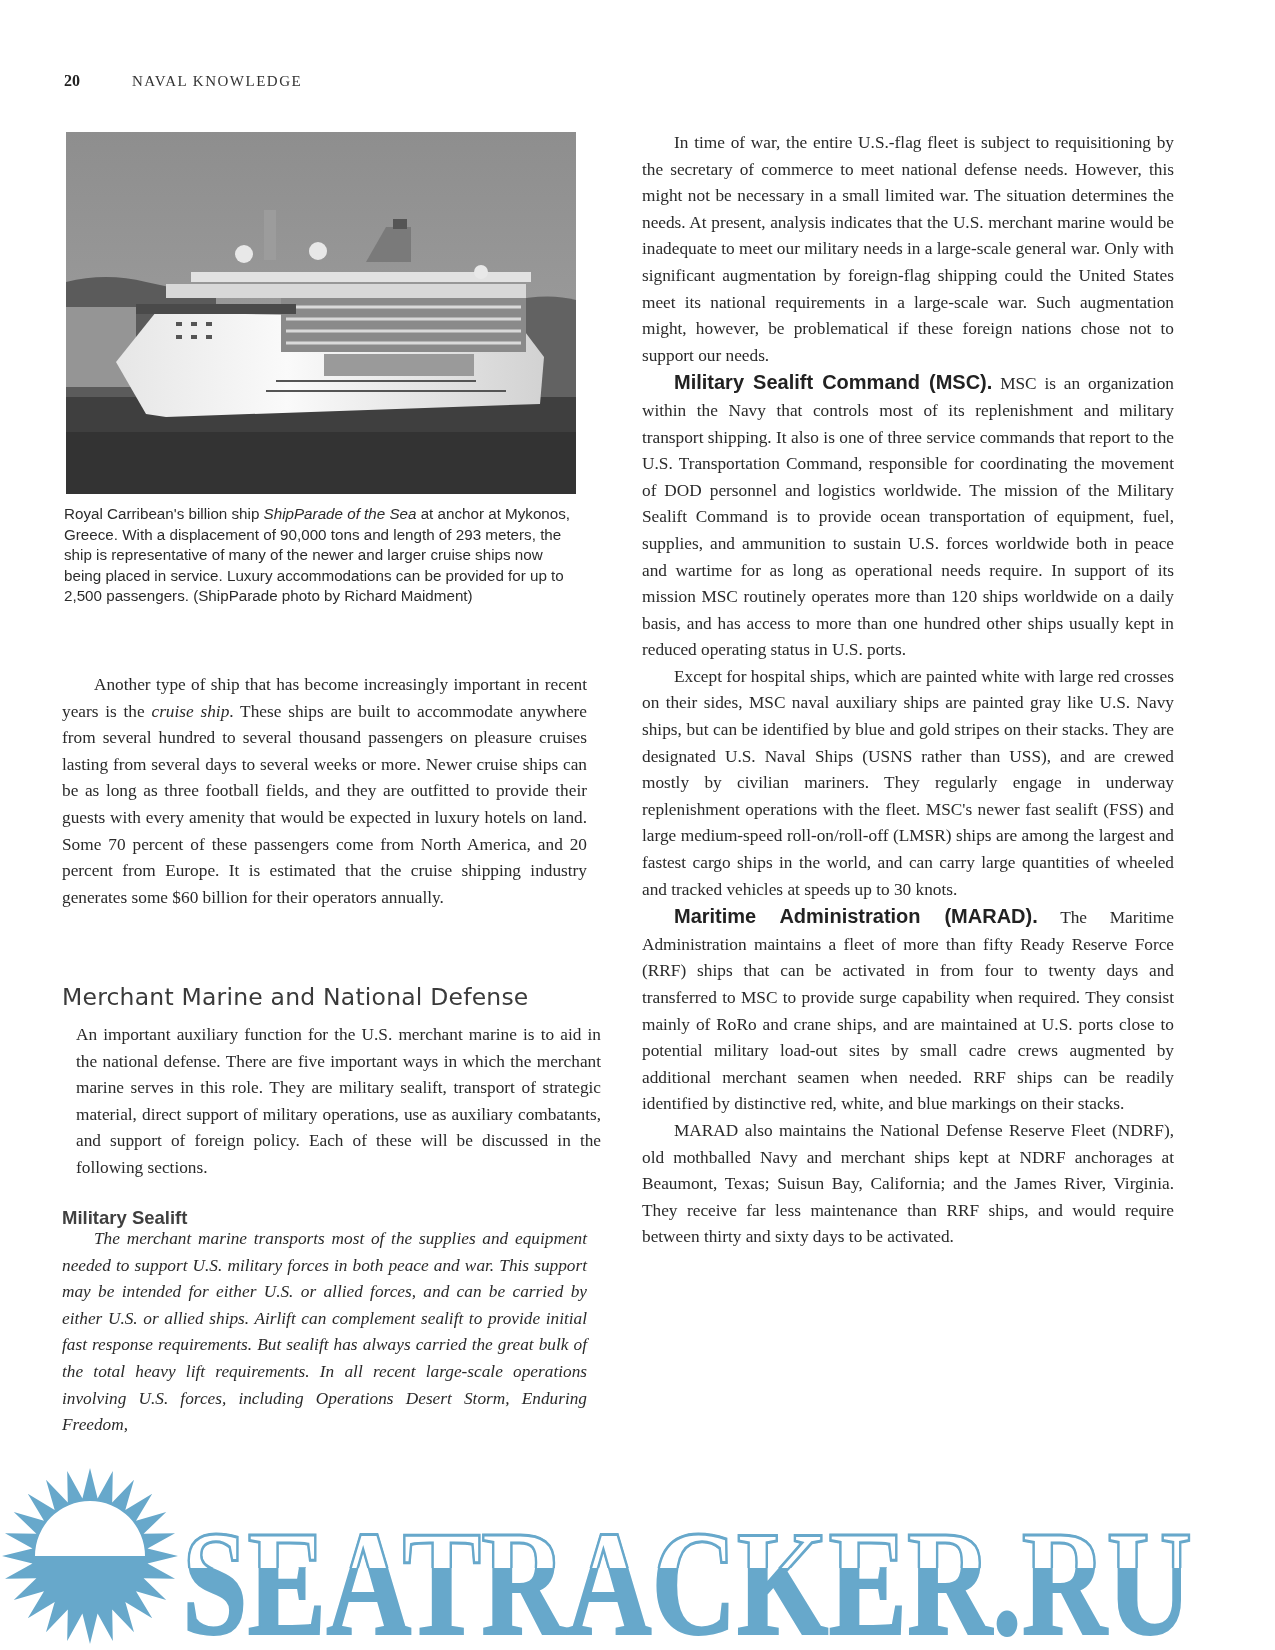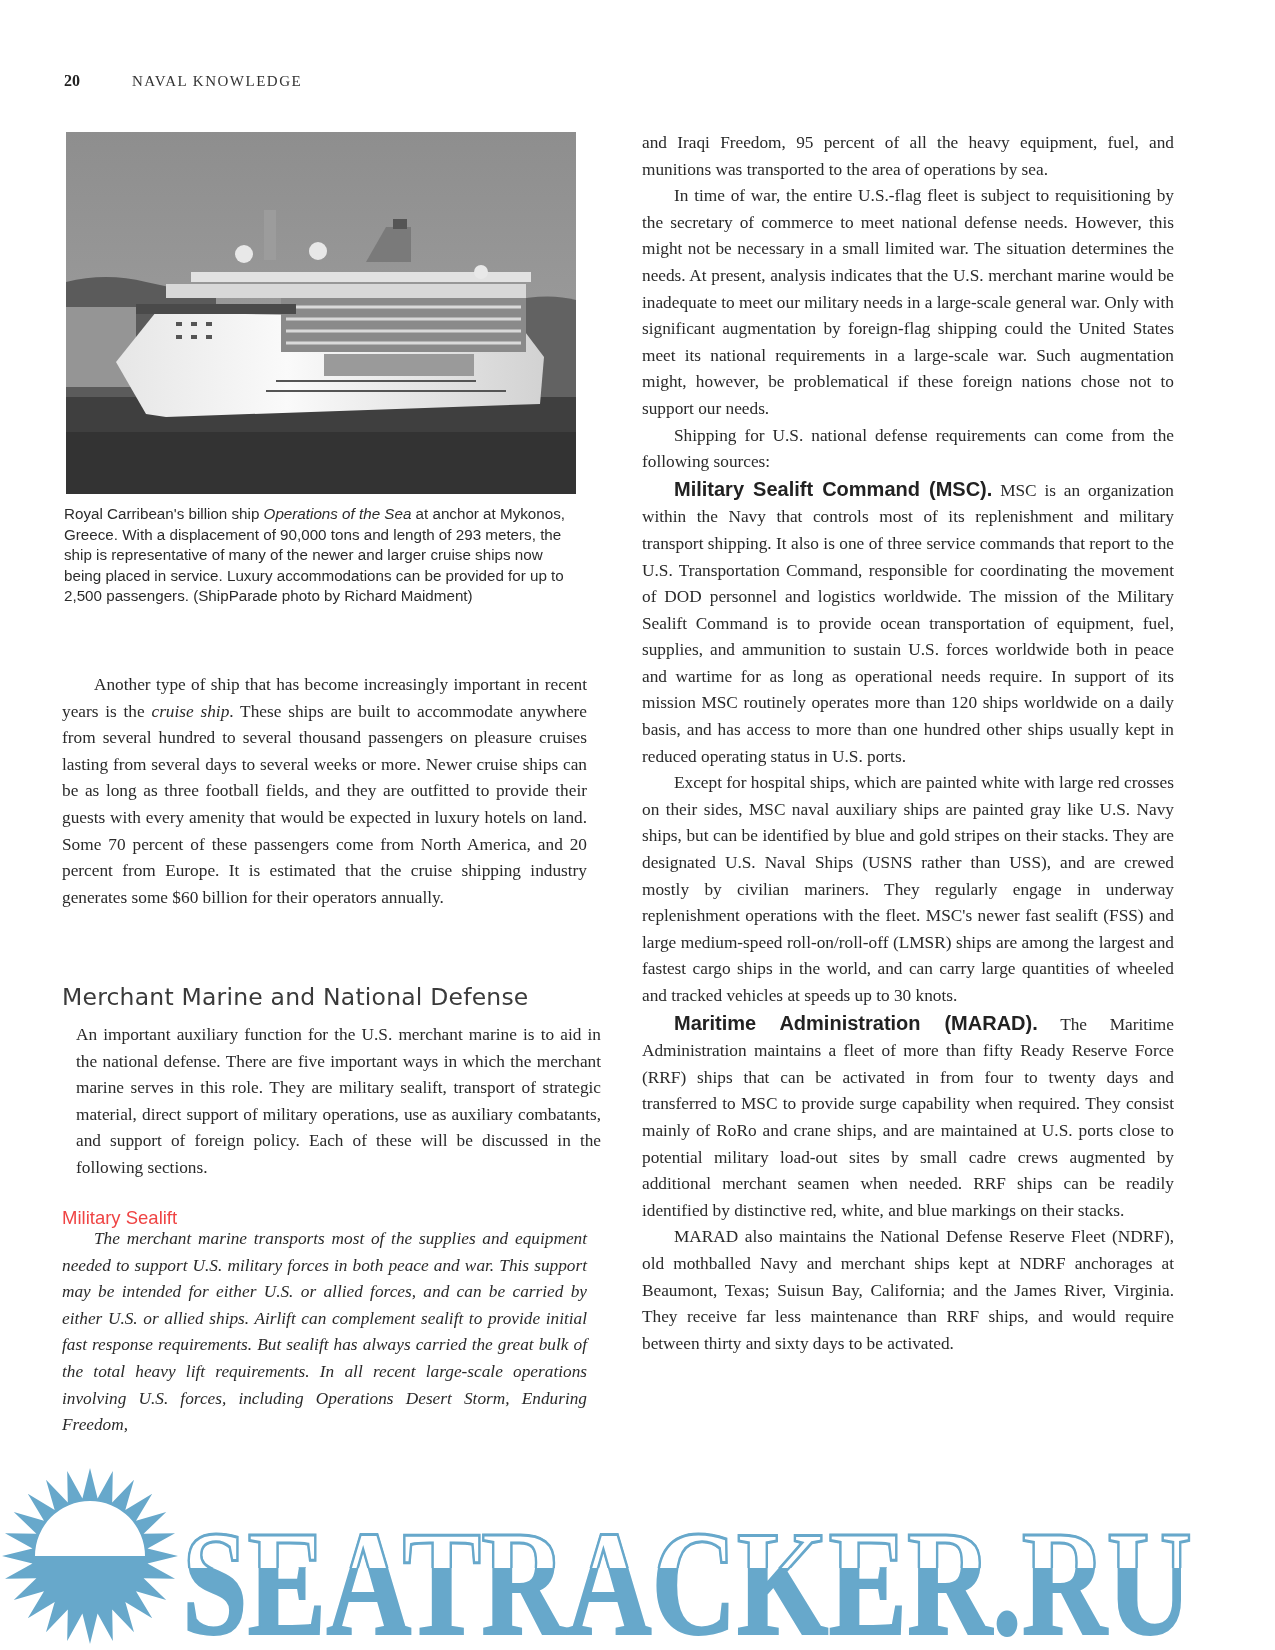--- a/index.html
+++ b/index.html
@@ -20,21 +20,21 @@
   .col-left-a { left: 62px; top: 672px; }
   .col-left-b { left: 76px; top: 1022px; }
   .col-left-c { left: 62px; top: 1226px; font-style: italic; }
   .col-right { left: 642px; top: 130px; width: 532px; }
   .h2 {
     position: absolute; left: 62px; top: 983px; font-family: "DejaVu Sans", "Liberation Sans", sans-serif;
     font-size: 23.5px; color: #3a3a3a; font-weight: 500; letter-spacing: 0.2px;
   }
   .h3 {
     position: absolute; left: 62px; top: 1207px; font-family: "Liberation Sans", "DejaVu Sans", sans-serif;
-    font-weight: normal; font-size: 18.5px; color: #ef4444; text-align: center;
+    font-weight: bold; font-size: 18.5px; color: #404040; text-align: center;
   }
   .runin { font-family: "Liberation Sans", "DejaVu Sans", sans-serif; font-weight: bold; font-size: 20px; letter-spacing: 0; color: #222; }
   .watermark { position: absolute; left: 0; top: 1468px; width: 1275px; height: 182px; }
 </style>
 </head>
 <body>
 
 <div class="running-head">
   <span class="pnum">20</span><span>NAVAL KNOWLEDGE</span>
 </div>
@@ -83,43 +83,41 @@
       <rect x="110" y="203" width="6" height="4"></rect>
         <rect x="125" y="203" width="6" height="4"></rect>
         <rect x="140" y="203" width="6" height="4"></rect>
       <rect x="210" y="248" width="200" height="2"></rect>
         <rect x="200" y="258" width="240" height="2"></rect>
     </g>
   </svg>
 </div>
 
 <div class="caption">
-  <span>Royal Carribean's billion ship </span><i>Operations of the Sea</i><span> at anchor at Mykonos, Greece. With a displacement of 90,000 tons and length of 293 meters, the ship is representative of many of the newer and larger cruise ships now being placed in service. Luxury accommodations can be provided for up to 2,500 passengers. (ShipParade photo by Richard Maidment)</span>
+  <span>Royal Carribean's billion ship </span><i>ShipParade of the Sea</i><span> at anchor at Mykonos, Greece. With a displacement of 90,000 tons and length of 293 meters, the ship is representative of many of the newer and larger cruise ships now being placed in service. Luxury accommodations can be provided for up to 2,500 passengers. (ShipParade photo by Richard Maidment)</span>
 </div>
 
 <div class="col col-left-a">
   <p><span>Another type of ship that has become increasingly important in recent years is the </span><i>cruise ship</i><span>. These ships are built to accommodate anywhere from several hundred to several thousand passengers on pleasure cruises lasting from several days to several weeks or more. Newer cruise ships can be as long as three football fields, and they are outfitted to provide their guests with every amenity that would be expected in luxury hotels on land. Some 70 percent of these passengers come from North America, and 20 percent from Europe. It is estimated that the cruise shipping industry generates some $60 billion for their operators annually.</span></p>
 </div>
 
 <div class="h2">Merchant Marine and National Defense</div>
 
 <div class="col col-left-b">
   <p class="noindent">An important auxiliary function for the U.S. merchant marine is to aid in the national defense. There are five important ways in which the merchant marine serves in this role. They are military sealift, transport of strategic material, direct support of military operations, use as auxiliary combatants, and support of foreign policy. Each of these will be discussed in the following sections.</p>
 </div>
 
 <div class="h3">Military Sealift</div>
 
 <div class="col col-left-c">
   <p>The merchant marine transports most of the supplies and equipment needed to support U.S. military forces in both peace and war. This support may be intended for either U.S. or allied forces, and can be carried by either U.S. or allied ships. Airlift can complement sealift to provide initial fast response requirements. But sealift has always carried the great bulk of the total heavy lift requirements. In all recent large-scale operations involving U.S. forces, including Operations Desert Storm, Enduring Freedom,</p>
 </div>
 
 <div class="col col-right">
-  <p class="noindent">and Iraqi Freedom, 95 percent of all the heavy equipment, fuel, and munitions was transported to the area of operations by sea.</p>
   <p>In time of war, the entire U.S.-flag fleet is subject to requisitioning by the secretary of commerce to meet national defense needs. However, this might not be necessary in a small limited war. The situation determines the needs. At present, analysis indicates that the U.S. merchant marine would be inadequate to meet our military needs in a large-scale general war. Only with significant augmentation by foreign-flag shipping could the United States meet its national requirements in a large-scale war. Such augmentation might, however, be problematical if these foreign nations chose not to support our needs.</p>
-  <p>Shipping for U.S. national defense requirements can come from the following sources:</p>
   <p><span class="runin">Military Sealift Command (MSC).</span><span> MSC is an organization within the Navy that controls most of its replenishment and military transport shipping. It also is one of three service commands that report to the U.S. Transportation Command, responsible for coordinating the movement of DOD personnel and logistics worldwide. The mission of the Military Sealift Command is to provide ocean transportation of equipment, fuel, supplies, and ammunition to sustain U.S. forces worldwide both in peace and wartime for as long as operational needs require. In support of its mission MSC routinely operates more than 120 ships worldwide on a daily basis, and has access to more than one hundred other ships usually kept in reduced operating status in U.S. ports.</span></p>
   <p>Except for hospital ships, which are painted white with large red crosses on their sides, MSC naval auxiliary ships are painted gray like U.S. Navy ships, but can be identified by blue and gold stripes on their stacks. They are designated U.S. Naval Ships (USNS rather than USS), and are crewed mostly by civilian mariners. They regularly engage in underway replenishment operations with the fleet. MSC's newer fast sealift (FSS) and large medium-speed roll-on/roll-off (LMSR) ships are among the largest and fastest cargo ships in the world, and can carry large quantities of wheeled and tracked vehicles at speeds up to 30 knots.</p>
   <p><span class="runin">Maritime Administration (MARAD).</span><span> The Maritime Administration maintains a fleet of more than fifty Ready Reserve Force (RRF) ships that can be activated in from four to twenty days and transferred to MSC to provide surge capability when required. They consist mainly of RoRo and crane ships, and are maintained at U.S. ports close to potential military load-out sites by small cadre crews augmented by additional merchant seamen when needed. RRF ships can be readily identified by distinctive red, white, and blue markings on their stacks.</span></p>
   <p>MARAD also maintains the National Defense Reserve Fleet (NDRF), old mothballed Navy and merchant ships kept at NDRF anchorages at Beaumont, Texas; Suisun Bay, California; and the James River, Virginia. They receive far less maintenance than RRF ships, and would require between thirty and sixty days to be activated.</p>
 </div>
 
 <div class="watermark">
   <svg width="1275" height="182" viewBox="0 0 1275 182">
     <g id="sun">
       <polygon id="sunrays" fill="#67a8cb" points="90.0,0.0 97.6,30.5 112.8,3.0 112.2,34.4 134.0,11.8 125.3,42.0 152.2,25.8 136.0,52.7 166.2,44.0 143.6,65.8 175.0,65.2 147.5,80.4 178.0,88.0 147.5,95.6 175.0,110.8 143.6,110.2 166.2,132.0 136.0,123.3 152.2,150.2 125.3,134.0 134.0,164.2 112.2,141.6 112.8,173.0 97.6,145.5 90.0,176.0 82.4,145.5 67.2,173.0 67.8,141.6 46.0,164.2 54.7,134.0 27.8,150.2 44.0,123.3 13.8,132.0 36.4,110.2 5.0,110.8 32.5,95.6 2.0,88.0 32.5,80.4 5.0,65.2 36.4,65.8 13.8,44.0 44.0,52.7 27.8,25.8 54.7,42.0 46.0,11.8 67.8,34.4 67.2,3.0 82.4,30.5"></polygon>

